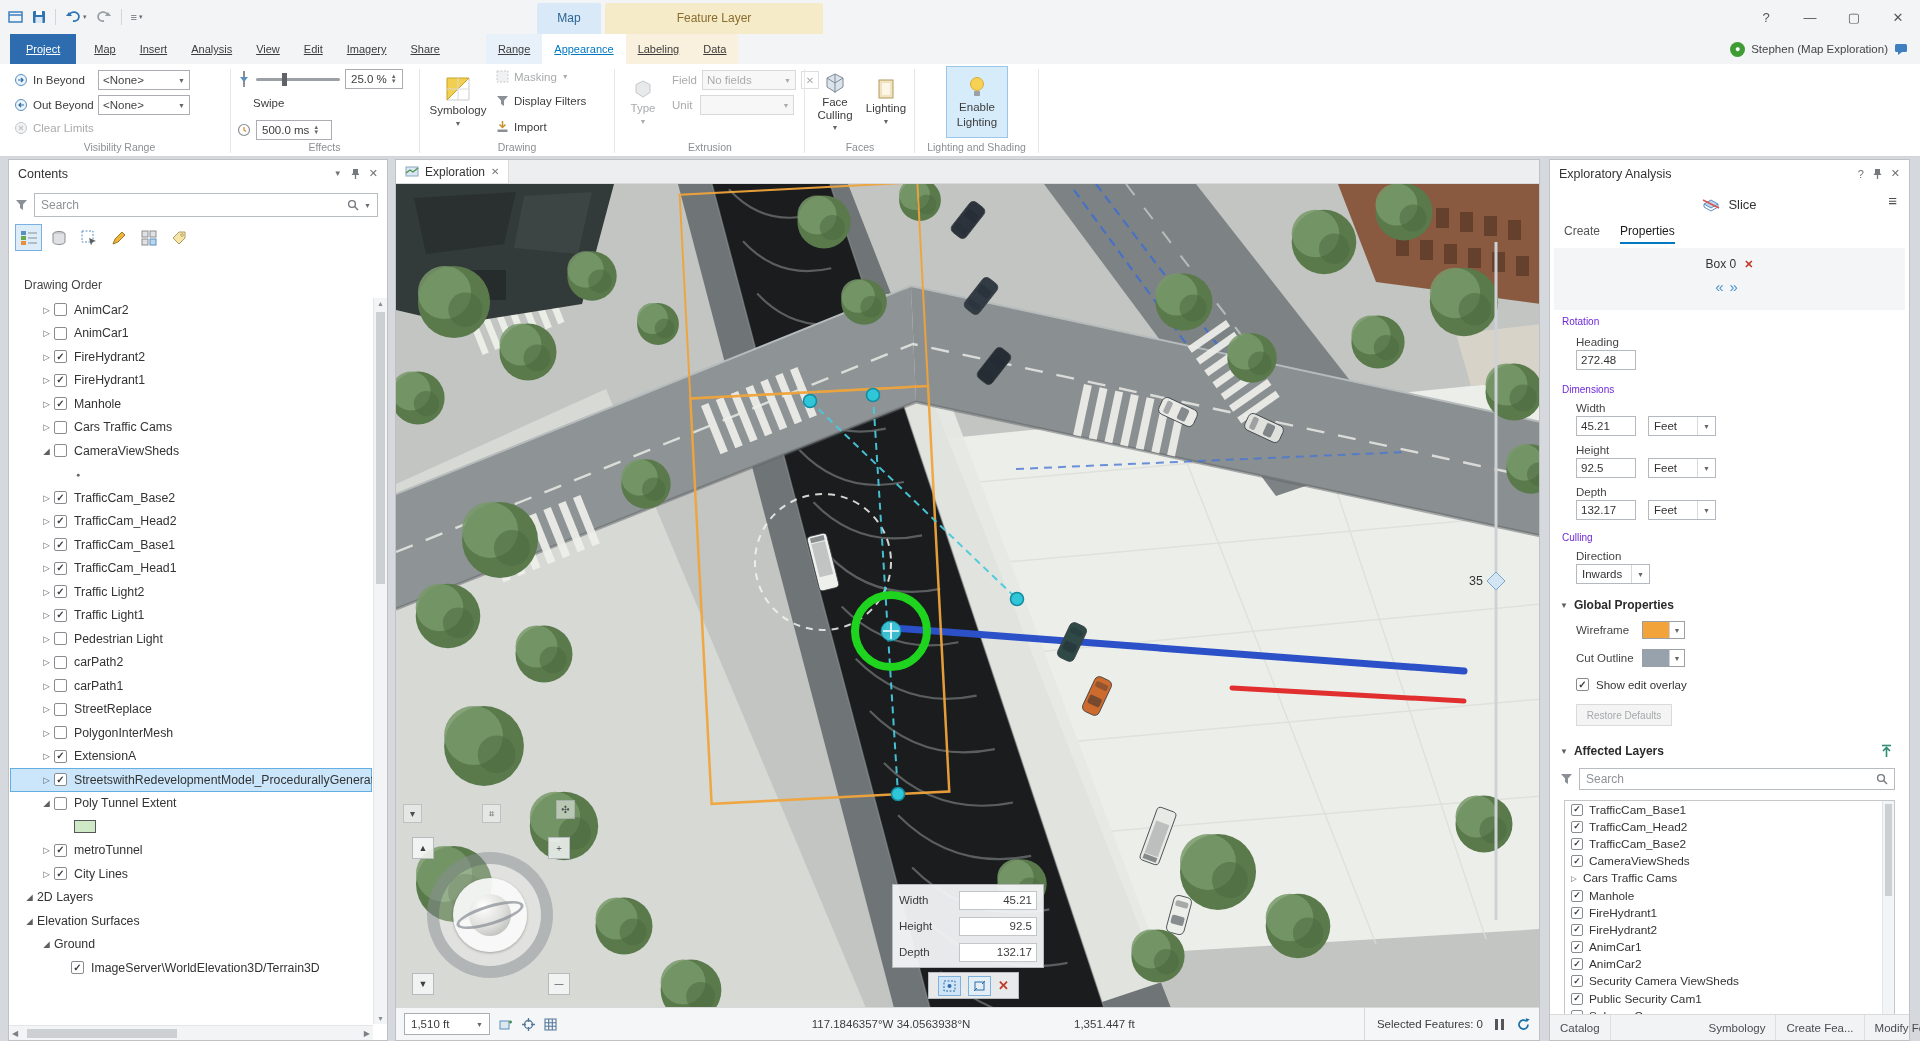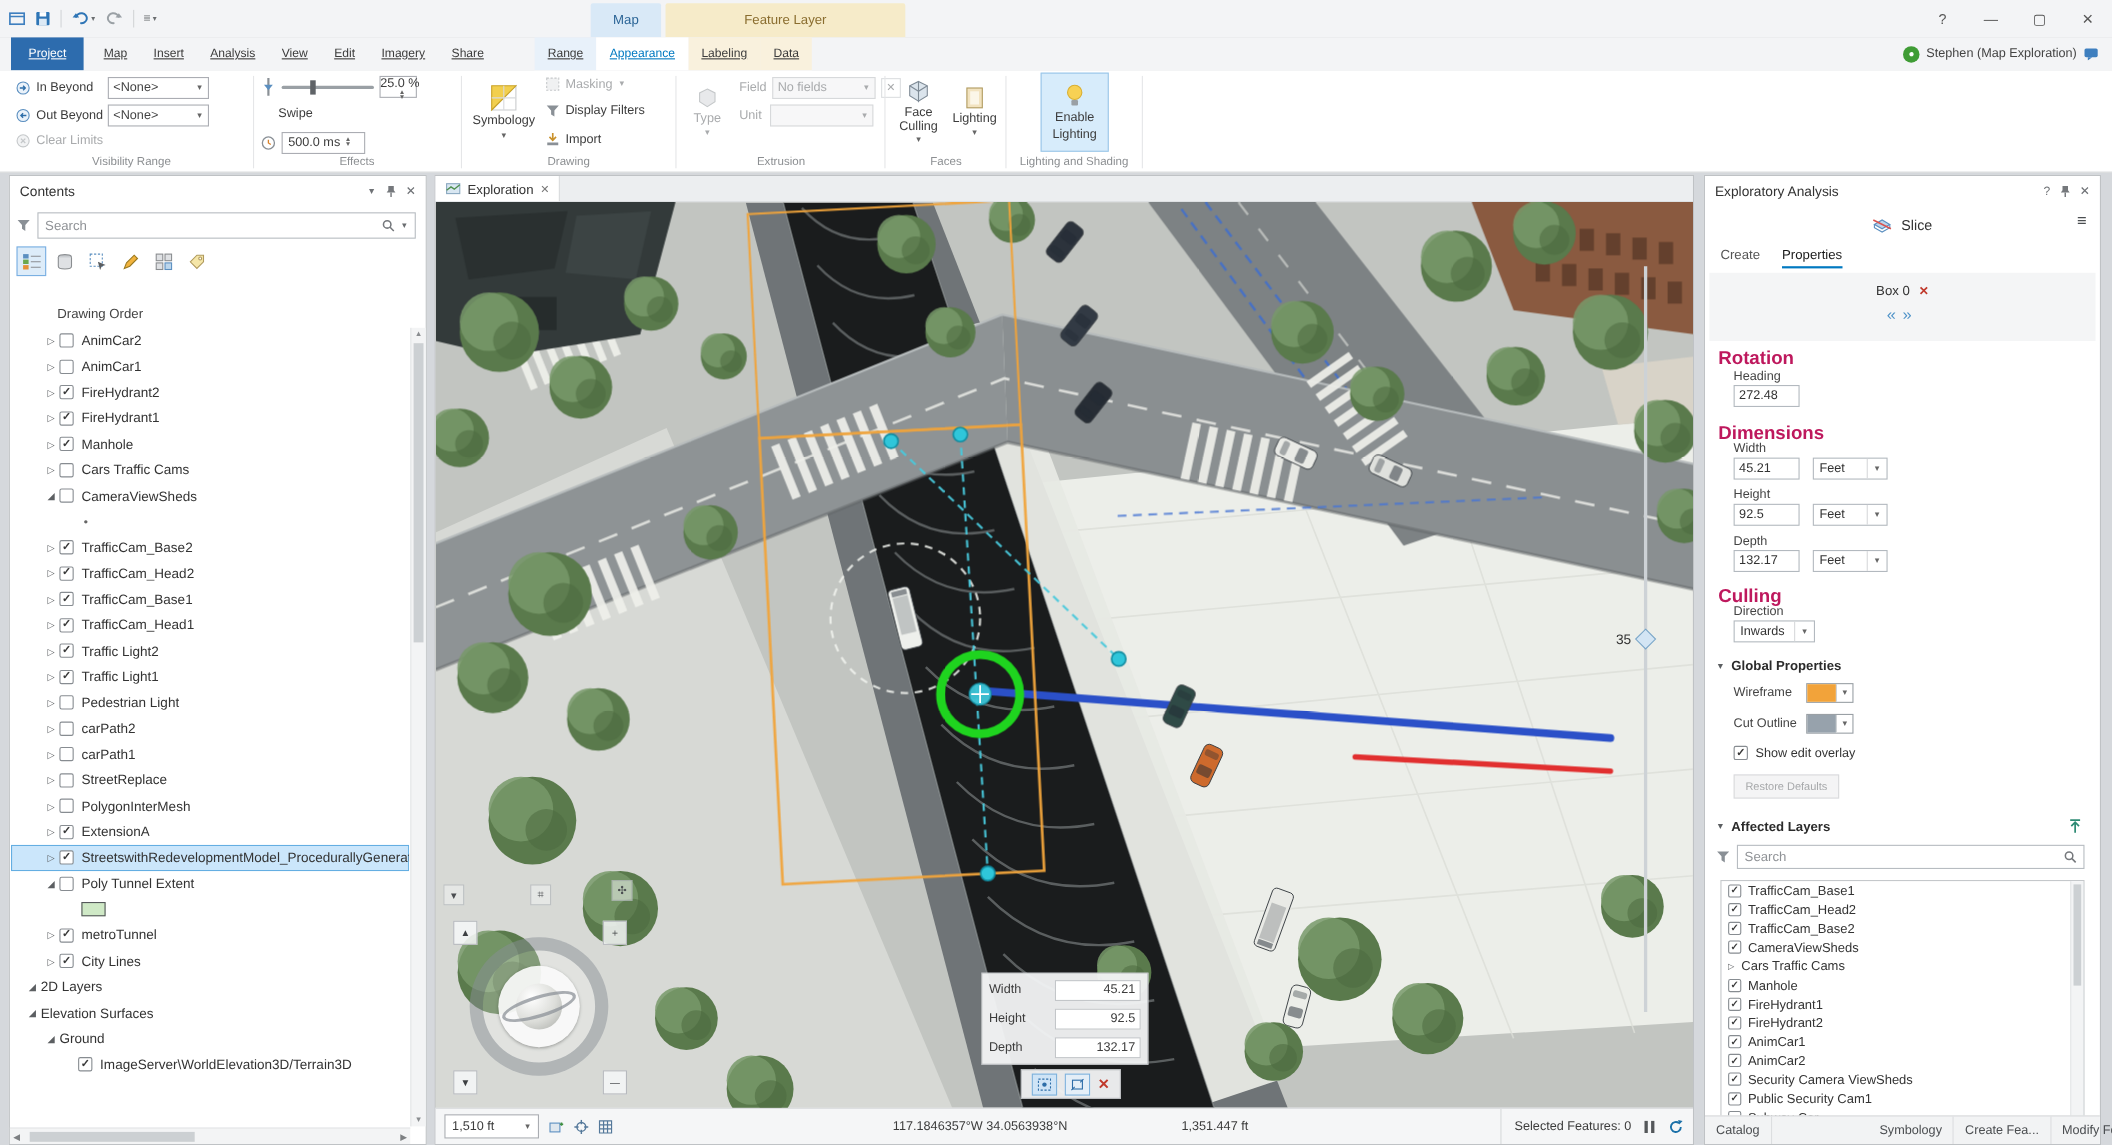--- a/index.html
+++ b/index.html
@@ -52,21 +52,21 @@
 .hicon{color:#6f7276;font-size:11px;display:flex;align-items:center;}
 
 #contents{left:8px;top:159px;width:380px;bottom:0;}
 .csearch{position:absolute;left:6px;right:9px;top:33px;height:24px;display:flex;align-items:center;gap:6px;}
 .inputbox{flex:1;height:24px;border:1px solid #b7bcc1;background:#fff;display:flex;align-items:center;padding:0 6px;gap:5px;}
 .inputbox input{flex:1;border:none;outline:none;background:transparent;font-family:inherit;font-size:12px;color:#333;min-width:0;}
 .inputbox input::placeholder{color:#8f9296;}
 .ctools{position:absolute;left:6px;top:64px;display:flex;gap:3px;}
 .ctool{width:27px;height:27px;display:flex;align-items:center;justify-content:center;border:1px solid transparent;}
 .ctool.sel{border-color:#7ab0e2;background:#ddecf9;}
-.csection{position:absolute;left:15px;top:118px;font-size:12px;color:#444;margin-left:28px;}
+.csection{position:absolute;left:15px;top:118px;font-size:12px;color:#444;}
 .tree{position:absolute;left:1px;right:15px;top:138px;bottom:16px;overflow:hidden;}
 .titem{height:23.5px;display:flex;align-items:center;font-size:12.3px;color:#333;white-space:nowrap;}
 .titem .ex{width:15px;flex:none;font-size:8.5px;color:#5c5f62;text-align:center;}
 .titem .cb{width:13px;height:13px;flex:none;border:1px solid #878c91;border-radius:2px;background:#fff;margin-right:7px;display:flex;align-items:center;justify-content:center;font-size:10px;font-weight:bold;color:#3a3a3a;line-height:1;}
 .titem .lbl{overflow:hidden;text-overflow:clip;}
 .titem.sel{background:#cbe6fb;box-shadow:inset 0 0 0 1px #64aee2;}
 .blt{font-size:7px;color:#666;margin-left:5px;}
 .swt{width:22px;height:13px;background:#cfe9c6;border:1px solid #55585b;margin-left:3px;}
 .vscroll{position:absolute;right:0;top:138px;bottom:16px;width:14px;background:#f3f4f5;border-left:1px solid #e4e5e7;}
 .vthumb{position:absolute;left:2px;right:2px;top:14px;height:272px;background:#ccd0d3;}
@@ -108,21 +108,21 @@
 #rpanel{left:1549px;top:159px;width:361px;bottom:0;}
 .tooltitle{position:absolute;top:30px;left:0;right:0;height:28px;display:flex;align-items:center;justify-content:center;gap:8px;font-size:13px;color:#333;}
 .burger{position:absolute;right:12px;top:32px;font-size:15px;color:#4a4d50;}
 .ptabs{position:absolute;top:64px;left:14px;display:flex;gap:20px;font-size:12px;}
 .ptab{padding-bottom:4px;color:#555;}
 .ptab.active{color:#1a1a1a;border-bottom:2px solid #0079c1;}
 .boxstrip{position:absolute;top:88px;left:4px;right:4px;height:62px;background:#f4f5f6;}
 .boxlabel{position:absolute;top:9px;left:0;right:0;text-align:center;font-size:12px;color:#333;}
 .boxlabel .xred{margin-left:8px;font-size:11px;}
 .pagearrows{position:absolute;top:30px;left:0;right:0;text-align:center;font-size:15px;color:#4f93c8;letter-spacing:6px;}
-.sec-title{position:absolute;left:12px;font-size:17px;font-weight:bold;color:#be185d;}
+.sec-title{position:absolute;left:12px;font-size:10px;font-weight:normal;color:#6d28d9;}
 .sub-label{position:absolute;left:26px;font-size:11.5px;color:#444;}
 .pinput{position:absolute;left:26px;width:60px;height:20px;border:1px solid #b3b9bf;background:#fff;font-size:11.5px;display:flex;align-items:center;padding:0 4px;color:#333;}
 .unitdd{position:absolute;left:98px;width:68px;height:20px;border:1px solid #b3b9bf;background:#fff;font-size:11.5px;display:flex;align-items:center;padding:0 5px;color:#333;}
 .unitdd .arr,.ddl .arr{margin-left:auto;font-size:7px;color:#666;border-left:1px solid #d7d9db;padding-left:5px;height:100%;display:flex;align-items:center;}
 .ddl{position:absolute;left:26px;width:74px;height:20px;border:1px solid #b3b9bf;background:#fff;font-size:11.5px;display:flex;align-items:center;padding:0 5px;color:#333;}
 .chead{position:absolute;left:10px;display:flex;align-items:center;gap:6px;font-size:12px;font-weight:bold;color:#2b2b2b;}
 .chead .ch{font-size:8px;color:#5c5f62;font-weight:normal;}
 .swatchctl{position:absolute;left:92px;height:18px;display:flex;align-items:stretch;border:1px solid #9aa0a5;background:#fff;}
 .swatch{width:26px;}
 .swarr{width:15px;display:flex;align-items:center;justify-content:center;font-size:7px;color:#666;border-left:1px solid #cfd2d5;}
@@ -249,21 +249,21 @@
 
   <div class="rgroup" style="left:233px;width:183px;">
     <div class="rrow" style="left:4px;top:5px;">
       <svg width="14" height="20">
           <line x1="7" y1="2" x2="7" y2="18" stroke="#8a9096" stroke-width="2"></line>
           <path d="M3 8h8l-4 5z" fill="#5b8fc0"></path>
         </svg>
       <span class="sldtrack">
           <span class="sldthumb"></span>
         </span>
-      <span class="spin" style="width:34px;flex-direction:column;">
+      <span class="spin" style="width:58px;">
           <span>25.0 %</span>
           <span class="ud">
             <span>▲</span>
             <span>▼</span>
           </span>
         </span>
     </div>
     <div class="rrow" style="left:20px;top:33px;">
         <span>Swipe</span>
       </div>

